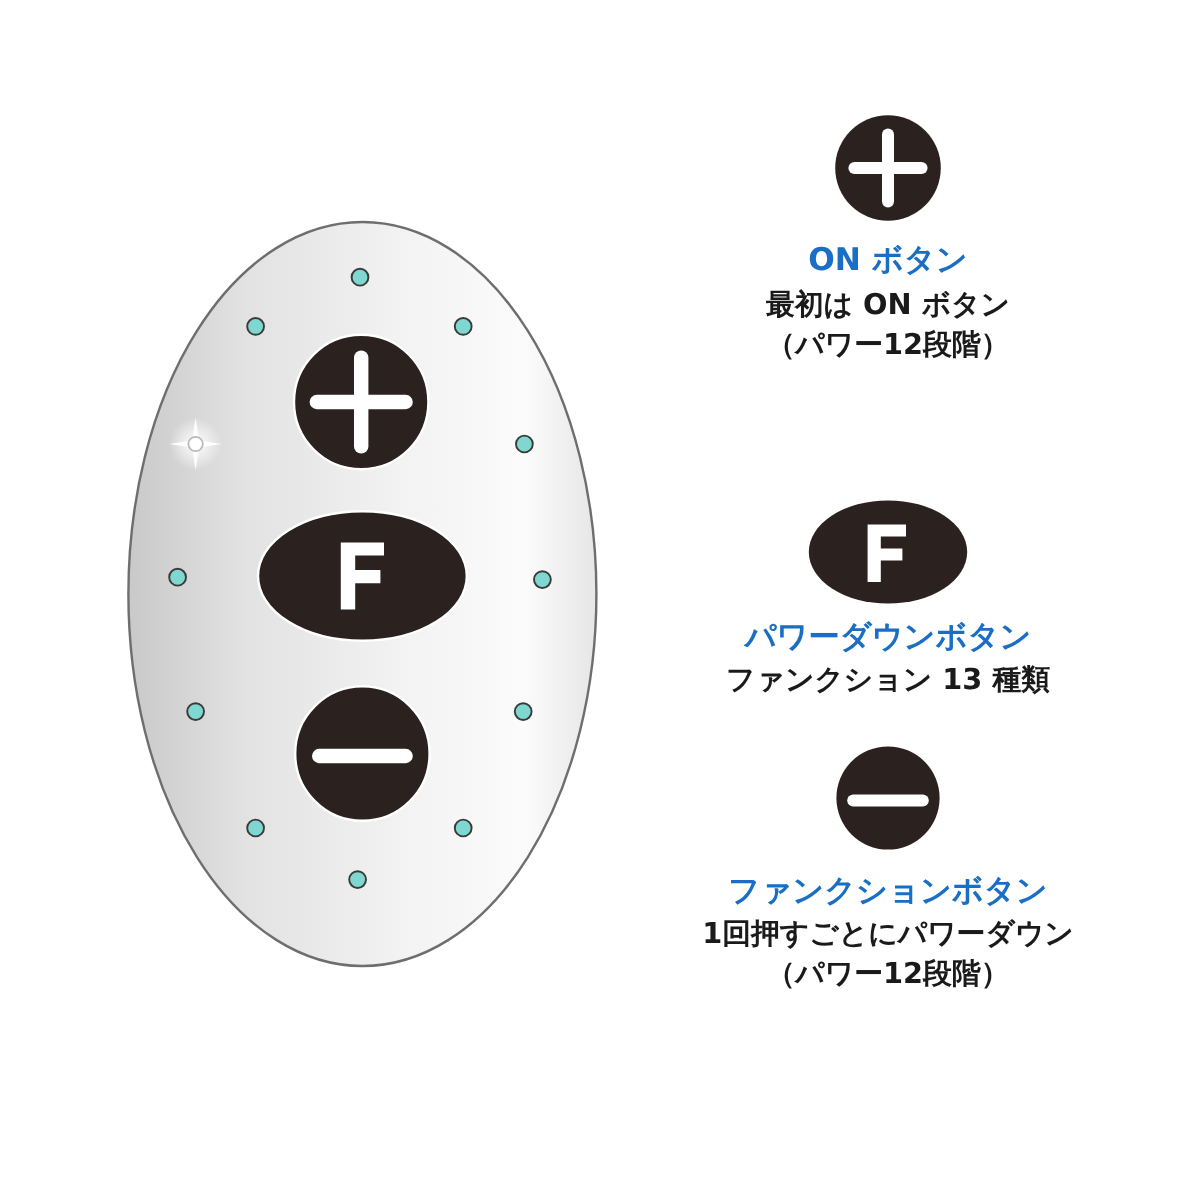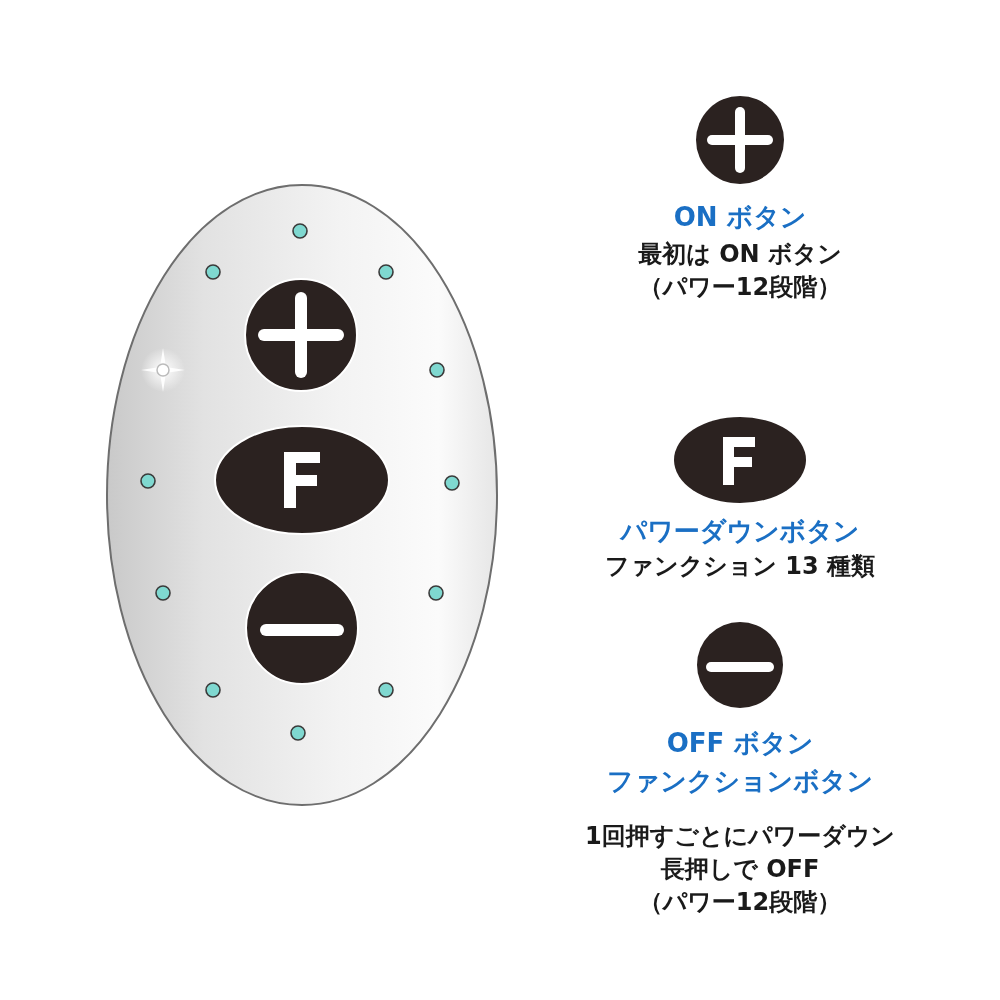--- a/index.html
+++ b/index.html
@@ -95,18 +95,16 @@
   <div class="desc" style="margin-top:2px;">最初は ON ボタン</div>
   <div class="desc">（パワー12段階）</div>
 </div>
 
 <div class="text-block" style="top: 512px;">
   <div class="title">パワーダウンボタン</div>
   <div class="desc">ファンクション 13 種類</div>
 </div>
 
 <div class="text-block" style="top: 724px;">
-  <div class="title">OFF ボタン</div>
   <div class="title">ファンクションボタン</div>
-  <div class="desc" style="margin-top:20px;">1回押すごとにパワーダウン</div>
-  <div class="desc">長押しで OFF</div>
+  <div class="desc" style="margin-top:0;">1回押すごとにパワーダウン</div>
   <div class="desc">（パワー12段階）</div>
 </div>
 
 </body></html>

